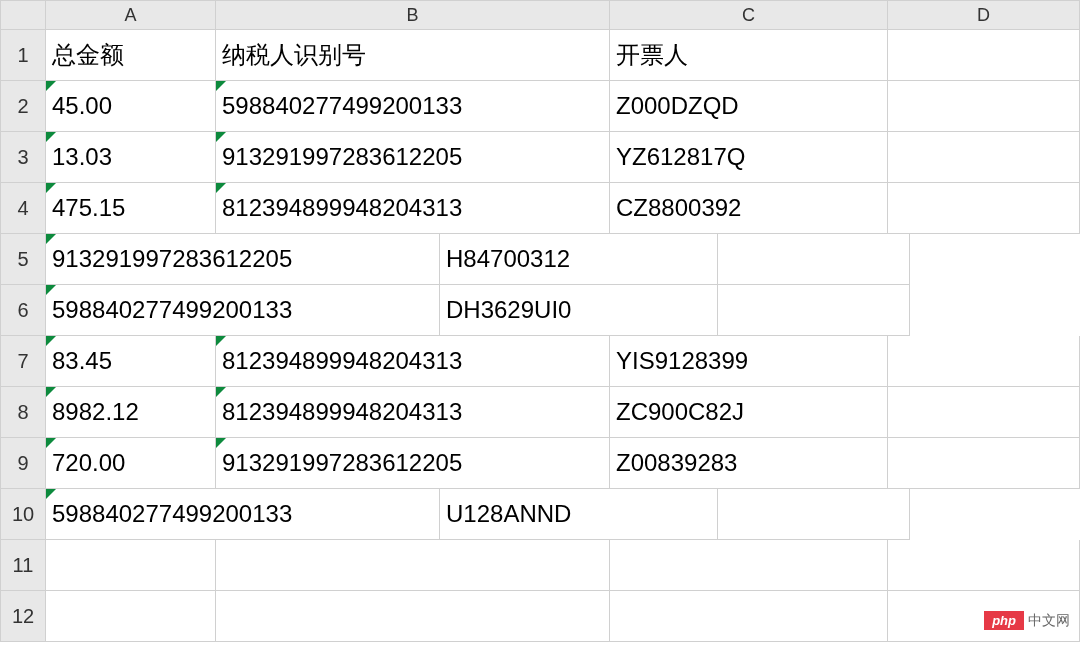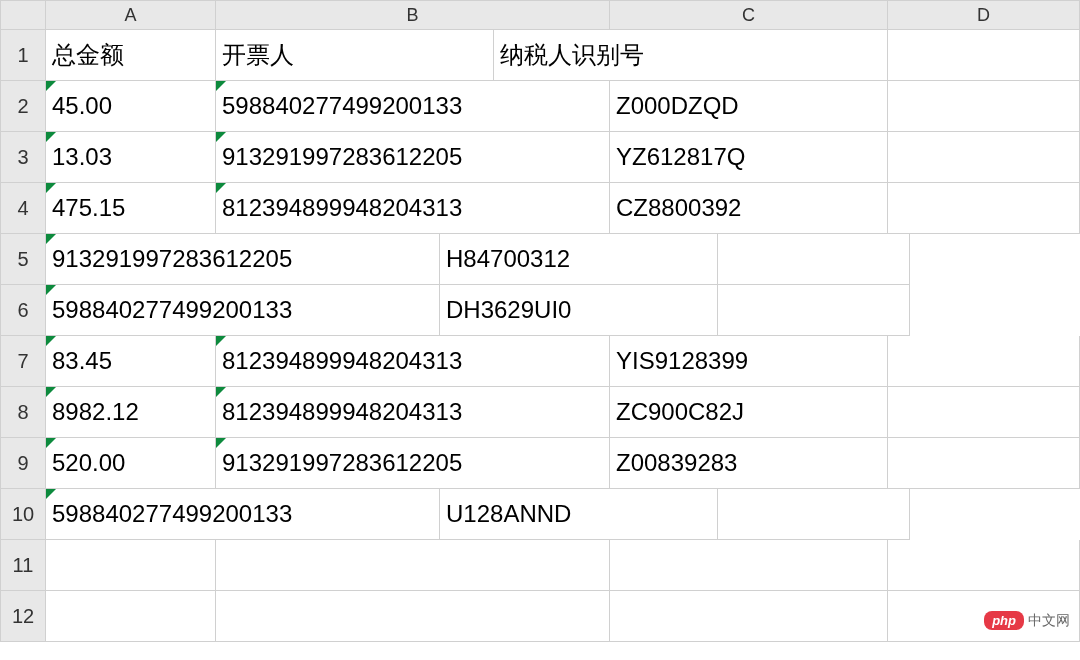--- a/index.html
+++ b/index.html
@@ -80,21 +80,21 @@
       bottom: 30px;
       display: flex;
       align-items: center;
       gap: 4px;
       font-size: 14px;
       color: #666;
     }
     .watermark-badge {
       background: #e63946;
       color: white;
-      border-radius: 8px;
+      border-radius: 0;
       padding: 2px 8px;
       font-style: italic;
       font-weight: bold;
       font-size: 13px;
     }
   </style>
 </head>
 <body>
 
 <div class="spreadsheet">
@@ -103,22 +103,22 @@
     <div class="cell corner"></div>
     <div class="cell col-header col-A">A</div>
     <div class="cell col-header col-B">B</div>
     <div class="cell col-header col-C">C</div>
     <div class="cell col-header col-D">D</div>
   </div>
 
   <div class="row">
     <div class="cell row-header">1</div>
     <div class="cell col-A">总金额</div>
+    <div class="cell col-B">纳税人识别号</div>
     <div class="cell col-C">开票人</div>
-    <div class="cell col-B">纳税人识别号</div>
     <div class="cell col-D"></div>
   </div>
 
   <div class="row">
     <div class="cell row-header">2</div>
     <div class="cell col-A text-marker">45.00</div>
     <div class="cell col-B text-marker">598840277499200133</div>
     <div class="cell col-C">Z000DZQD</div>
     <div class="cell col-D"></div>
   </div>
@@ -164,21 +164,21 @@
   <div class="row">
     <div class="cell row-header">8</div>
     <div class="cell col-A text-marker">8982.12</div>
     <div class="cell col-B text-marker">812394899948204313</div>
     <div class="cell col-C">ZC900C82J</div>
     <div class="cell col-D"></div>
   </div>
 
   <div class="row">
     <div class="cell row-header">9</div>
-    <div class="cell col-A text-marker">520.00</div>
+    <div class="cell col-A text-marker">720.00</div>
     <div class="cell col-B text-marker">913291997283612205</div>
     <div class="cell col-C">Z00839283</div>
     <div class="cell col-D"></div>
   </div>
 
   <div class="row">
     <div class="cell row-header">10</div>
     <div class="cell col-B text-marker">598840277499200133</div>
     <div class="cell col-C">U128ANND</div>
     <div class="cell col-D"></div>

